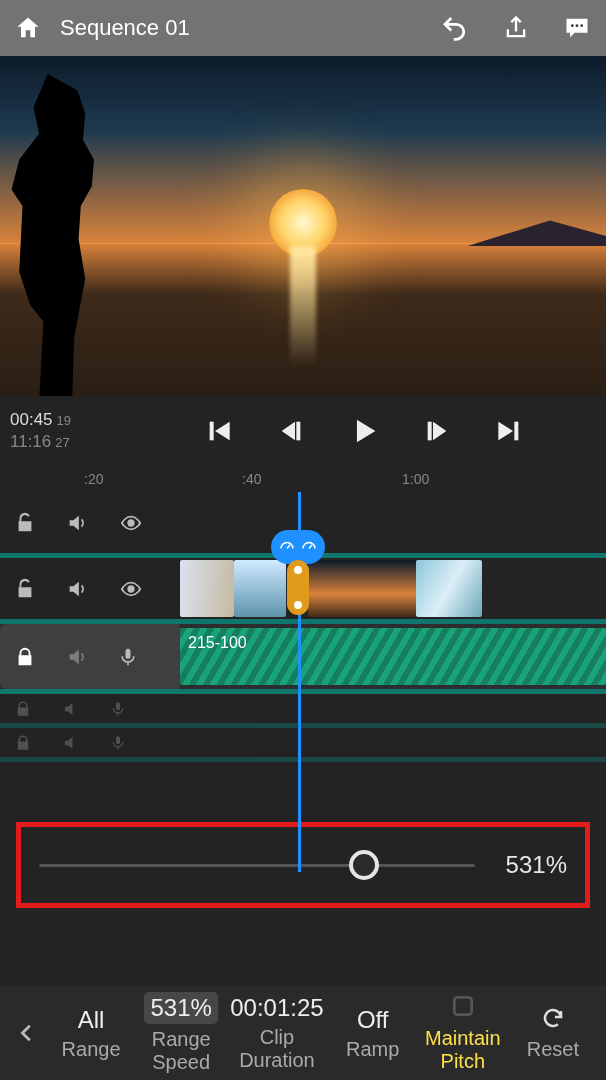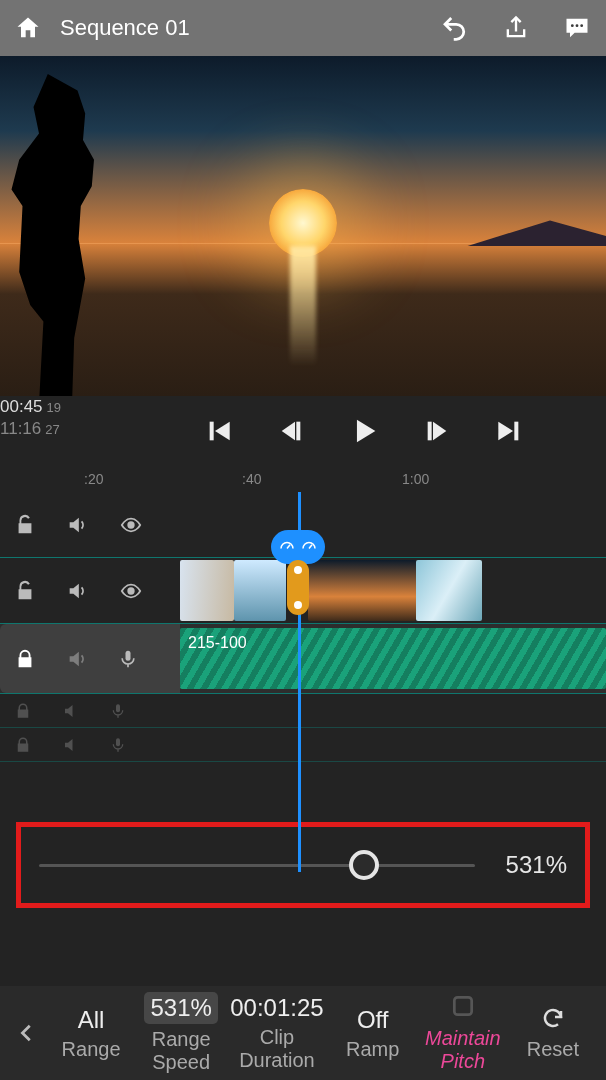--- a/index.html
+++ b/index.html
@@ -36,32 +36,32 @@
     background:linear-gradient(#ffe7a0,rgba(255,200,100,0));filter:blur(2px);}
   .horizon{position:absolute;left:0;right:0;top:55%;height:1px;background:rgba(255,180,110,0.4);}
   .mountain{position:absolute;right:0;bottom:44%;width:140px;height:26px;background:#2b2230;clip-path:polygon(0 100%,60% 0,100% 60%,100% 100%);}
   .person{
     position:absolute; left:6px; bottom:-8px; width:110px; height:330px;
     background:#000;
     clip-path: polygon(38% 0,65% 5%,72% 12%,70% 20%,80% 26%,78% 34%,68% 40%,66% 50%,72% 62%,62% 80%,60% 100%,30% 100%,34% 75%,22% 70%,12% 60%,15% 40%,5% 35%,12% 26%,30% 18%,25% 10%);
   }
   
   .controls {
-    height:70px; display:flex; padding:0 0; gap:60px;
+    height:70px; display:flex; align-items:center; padding:0 10px; gap:60px;
     position:relative;
   }
   .timecodes { font-size:17px; color:#ddd; line-height:1.3;}
   .timecodes .sub {font-size:13px; color:#888; margin-left:4px;}
   .play-row { flex:1; display:flex; justify-content:center; gap:40px; font-size:0;}
   
   .ruler{height:26px;display:flex;align-items:center;color:#888;font-size:14px;position:relative;}
   .ruler span{position:absolute;}
   
   .tracks { position:relative; }
-  .track { display:flex; height:66px; align-items:center; border-bottom:1px solid #0f766e;}
+  .track { display:flex; height:66px; align-items:center; border-bottom:5px solid #0f766e;}
   .track.small{height:34px;}
   .track.audio{height:70px;background:#2d2d2d;}
   .track-head{width:180px;display:flex;align-items:center;gap:30px;padding-left:14px;}
   .track.small .track-head{gap:30px;}
   .locked-head{background:#3f3f3f;height:100%;border-radius:6px 0 0 6px;padding-left:14px;}
   .track-body{flex:1;position:relative;height:100%;}
   .clip{position:absolute;top:2px;bottom:2px;border-radius:2px;background-size:cover;}
   .clip.thumb-gradient{background:linear-gradient(#0d1b2a,#d9823b 60%,#3e2a1a);}
   .clip.thumb-light{background:linear-gradient(95deg,#d8e3ef,#c7b9a2);}
   .clip.thumb-blue{background:linear-gradient(#cfeaff,#5e94ad);}
@@ -81,21 +81,21 @@
   .slider-track{flex:1;height:3px;background:#555;position:relative;border-radius:2px;}
   .slider-thumb{position:absolute;left:74.5%;top:50%;transform:translate(-50%,-50%);width:30px;height:30px;border-radius:50%;background:#2b2b2b;border:4px solid #e5e5e5;}
   .slider-val{font-size:24px;color:#e6e6e6;width:78px;text-align:right;}
   
   .bottom{position:absolute;bottom:0;left:0;right:0;height:94px;background:#2a2a2a;display:flex;align-items:center;padding:0 12px;gap:8px;}
   .bottom .back{width:30px;color:#aaa;}
   .param{flex:1;text-align:center;}
   .param.sel .val{background:#474747;border-radius:5px;padding:2px 6px;}
   .param .val{font-size:24px;color:#eee;display:inline-block;}
   .param .lbl{font-size:20px;color:#aaa;margin-top:4px;}
-  .param.disabled .val,.param.disabled .lbl{color:#ec4899;font-style:italic;}
+  .param.disabled .val,.param.disabled .lbl{color:#fde047;}
   svg{display:block;}
 </style>
 </head>
 <body>
 
 <div class="topbar">
   <div class="icon-btn">
     <svg width="28" height="28" viewBox="0 0 24 24" fill="#fff">
         <path d="M12 3l9 8h-3v9h-4v-6H10v6H6v-9H3z"></path>
       </svg>

